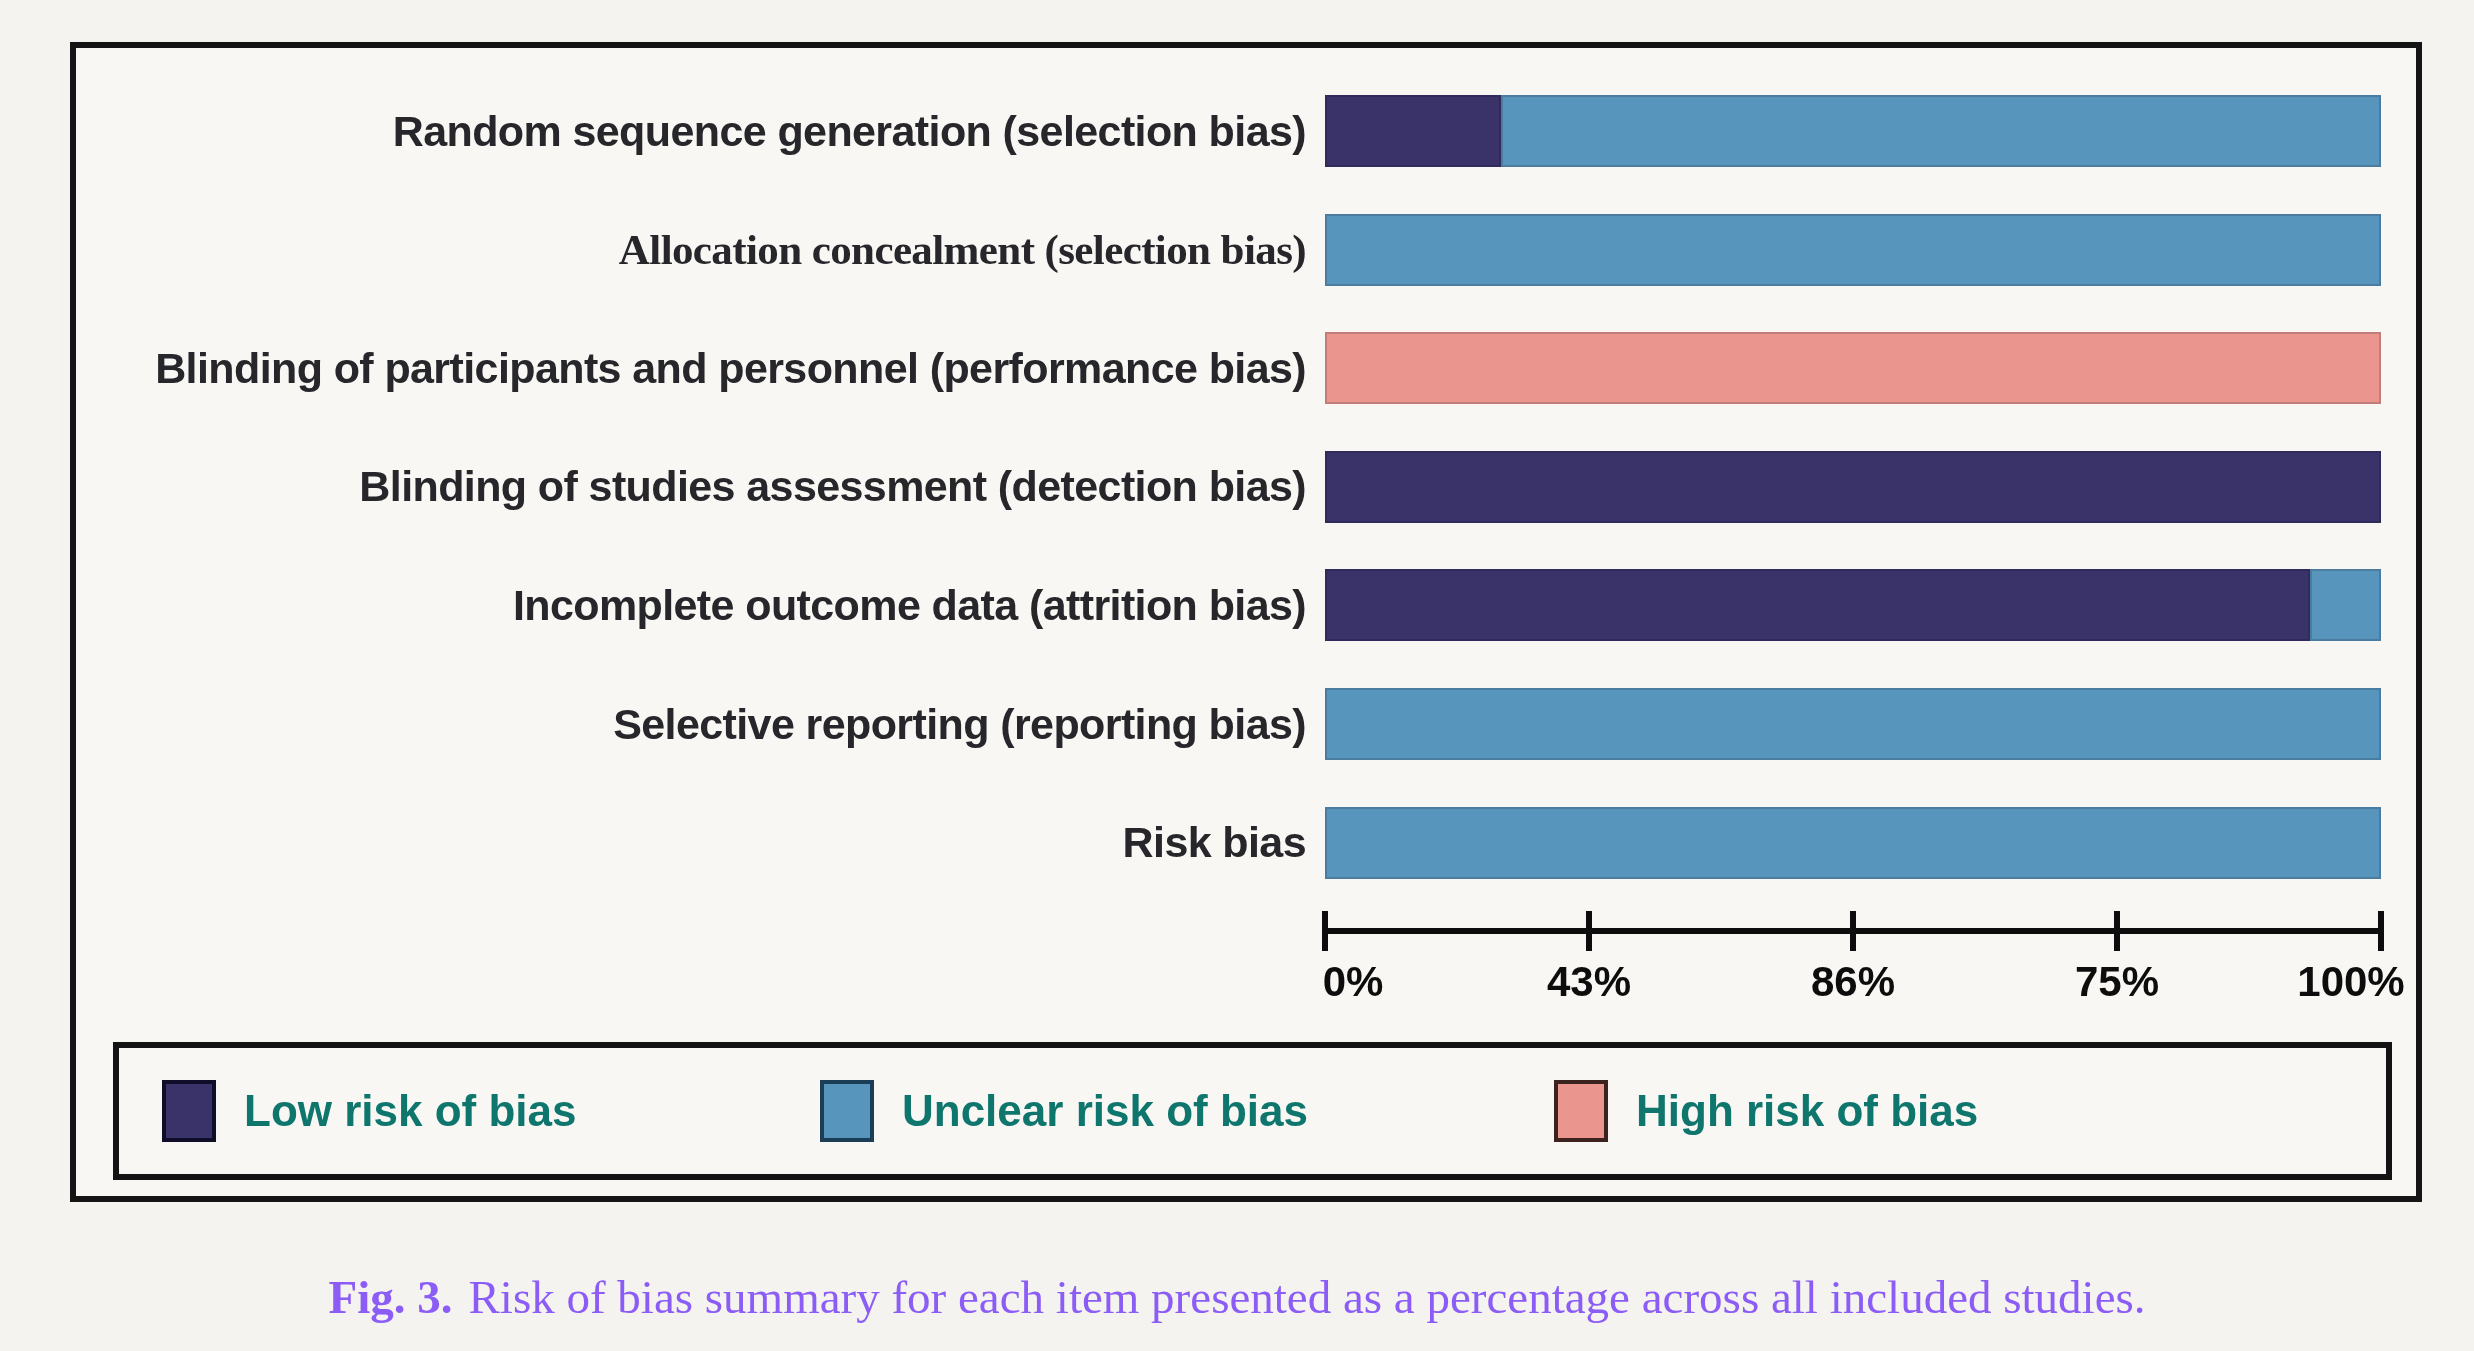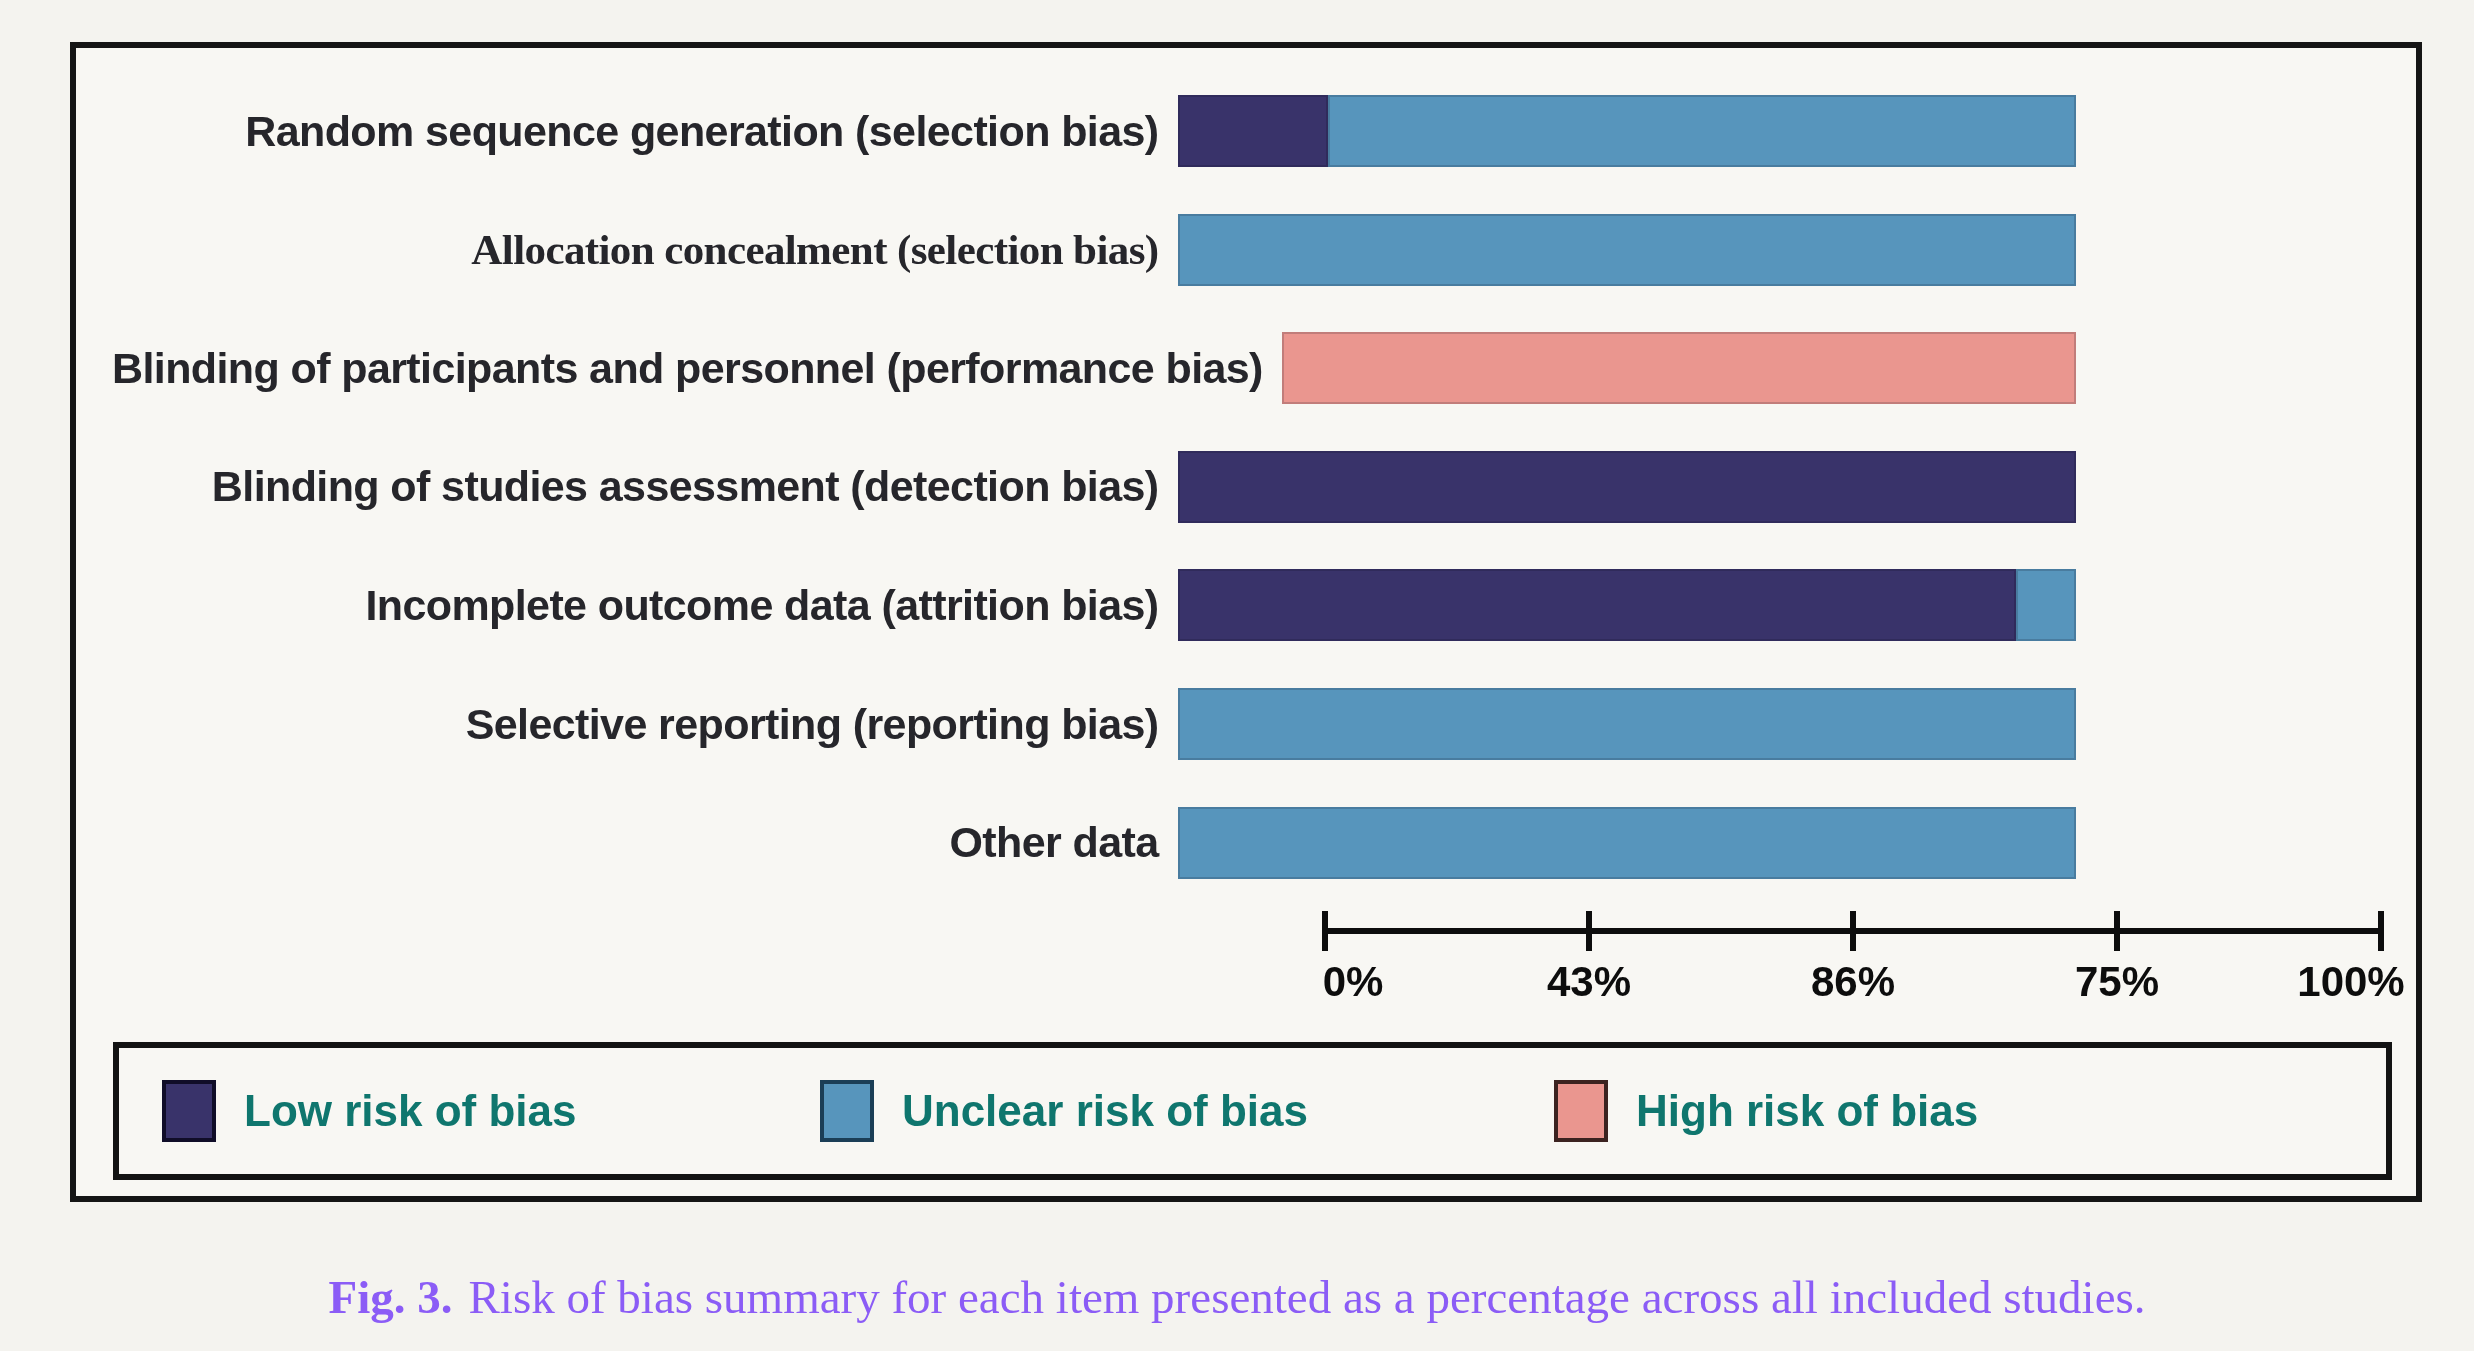--- a/index.html
+++ b/index.html
@@ -6,21 +6,21 @@
   body{background:#eceae6;font-family:"Liberation Sans", sans-serif;}
   .stage{
     position:relative;width:2474px;height:1351px;
     background:#f4f3ef;overflow:hidden;
   }
   .figure-frame{
     position:absolute;left:70px;top:42px;width:2352px;height:1160px;
     border:6px solid #151515;background:#f8f7f3;box-sizing:border-box;
   }
   .bar-rows{position:absolute;left:0;top:0;width:2340px;height:900px;}
-  .chart-row{position:absolute;left:0;width:1964px;height:72px;display:flex;align-items:center;padding-left:36px;}
+  .chart-row{position:absolute;left:0;width:2340px;height:72px;display:flex;align-items:center;}
   .row-label{
     width:1230px;text-align:right;font-size:43px;font-weight:700;
     color:#26262b;letter-spacing:-0.6px;white-space:nowrap;line-height:1;
   }
   .bar-track{
     margin-left:19px;width:1056px;height:72px;display:flex;
     box-shadow:inset 0 0 0 2px rgba(18,16,48,0.25);
   }
   .bar-segment{height:100%;box-shadow:inset 0 0 0 2px rgba(10,10,30,0.18);}
   .x-axis{position:absolute;left:1249px;top:863px;width:1056px;height:110px;}
@@ -81,21 +81,21 @@
             <span class="bar-segment" style="width: 6.7%; background: rgb(87, 149, 188);"></span>
           </div>
         </div>
         <div class="chart-row" style="top: 640px;">
           <div class="row-label">Selective reporting (reporting bias)</div>
           <div class="bar-track">
             <span class="bar-segment" style="width: 100%; background: rgb(87, 149, 188);"></span>
           </div>
         </div>
         <div class="chart-row" style="top: 758.6px;">
-          <div class="row-label">Other data</div>
+          <div class="row-label">Risk bias</div>
           <div class="bar-track">
             <span class="bar-segment" style="width: 100%; background: rgb(87, 149, 188);"></span>
           </div>
         </div>
       </div>
 
     <div class="x-axis">
       <div class="x-axis-line"></div>
     <span class="axis-tick" style="left: 0%;"></span>
         <span class="axis-tick-label" style="left: calc(0% + 28px);">0%</span>

